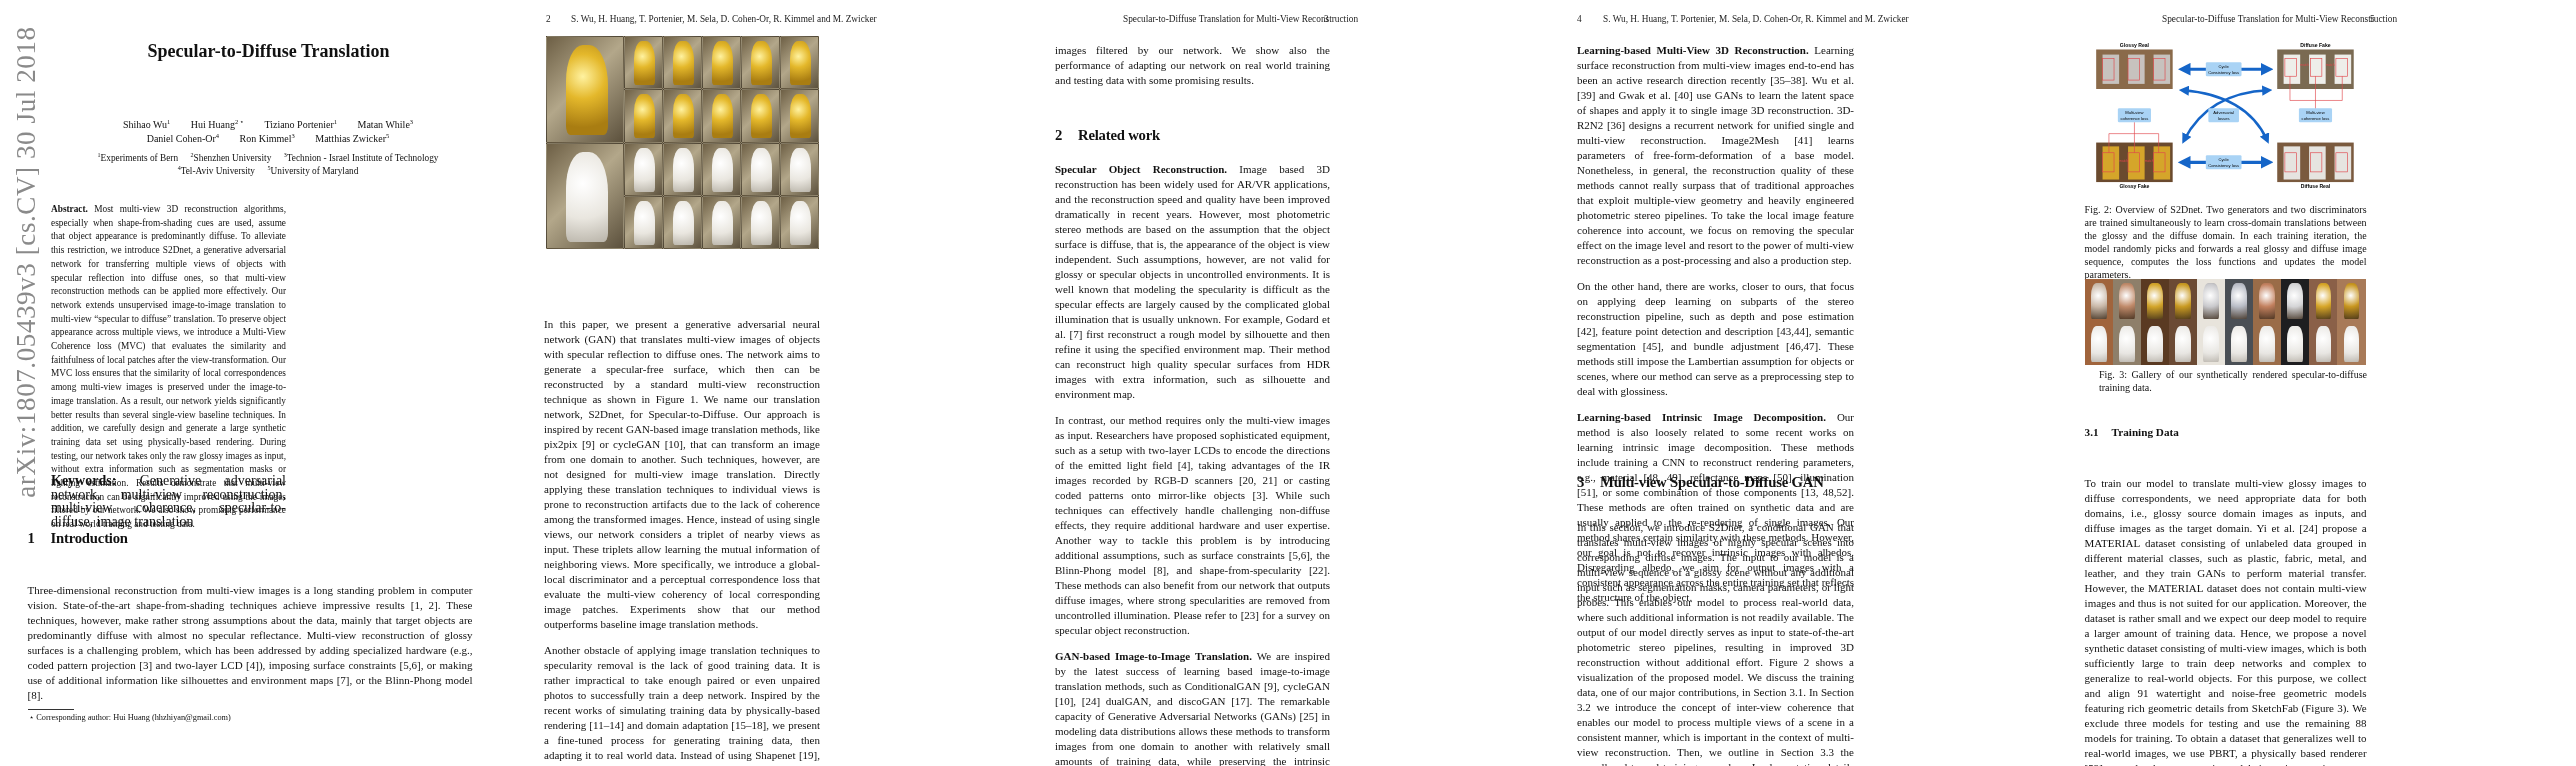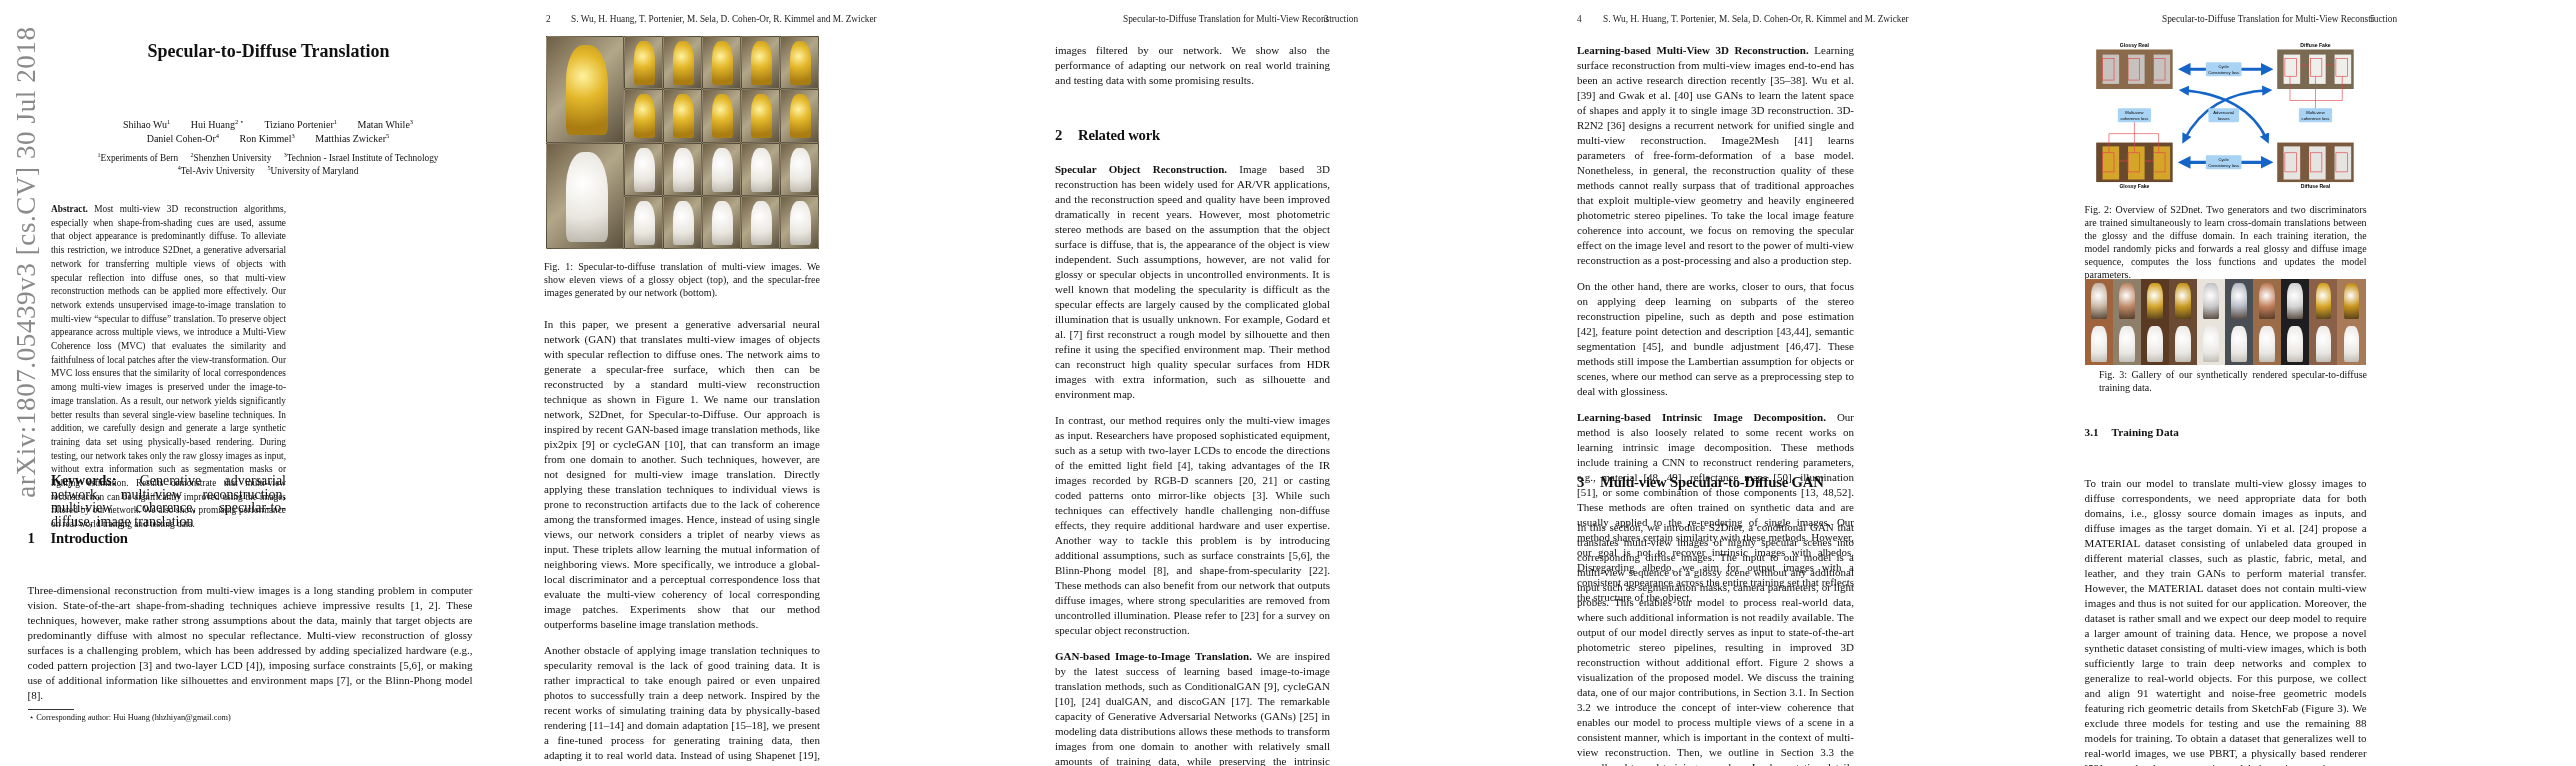--- a/index.html
+++ b/index.html
@@ -164,21 +164,20 @@
     <div class="cell white">
         <div class="obj"></div>
       </div>
     <div class="cell white">
         <div class="obj"></div>
       </div>
     <div class="cell white">
         <div class="obj"></div>
       </div>
   </div>
-  <div class="caption" style="left:29px; top:260px; width:276px;">Fig. 1: Specular-to-diffuse translation of multi-view images. We show eleven views of a glossy object (top), and the specular-free images generated by our network (bottom).</div>
   <div class="txt" style="left:29px; top:317px; width:276px;">
     <p>In this paper, we present a generative adversarial neural network (GAN) that translates multi-view images of objects with specular reflection to diffuse ones. The network aims to generate a specular-free surface, which then can be reconstructed by a standard multi-view reconstruction technique as shown in Figure 1. We name our translation network, S2Dnet, for Specular-to-Diffuse. Our approach is inspired by recent GAN-based image translation methods, like pix2pix [9] or cycleGAN [10], that can transform an image from one domain to another. Such techniques, however, are not designed for multi-view image translation. Directly applying these translation techniques to individual views is prone to reconstruction artifacts due to the lack of coherence among the transformed images. Hence, instead of using single views, our network considers a triplet of nearby views as input. These triplets allow learning the mutual information of neighboring views. More specifically, we introduce a global-local discriminator and a perceptual correspondence loss that evaluate the multi-view coherency of local corresponding image patches. Experiments show that our method outperforms baseline image translation methods.</p>
     <p>Another obstacle of applying image translation techniques to specularity removal is the lack of good training data. It is rather impractical to take enough paired or even unpaired photos to successfully train a deep network. Inspired by the recent works of simulating training data by physically-based rendering [11–14] and domain adaptation [15–18], we present a fine-tuned process for generating training data, then adapting it to real world data. Instead of using Shapenet [19], we develop a new training dataset that includes models with richer geometric details, which allows us to apply our method to complex real-world data. Both quantitative and qualitative evaluations demonstrate that the performance of multi-view reconstruction can be significantly improved using the</p>
   </div>
 </div>
 
 <div class="page" id="p3">
   <div class="running-head" style="left:93px;">Specular-to-Diffuse Translation for Multi-View Reconstruction</div>
   <div class="running-head" style="left:294px;">3</div>
   <div class="txt" style="left:25px; top:43px; width:275px;">

